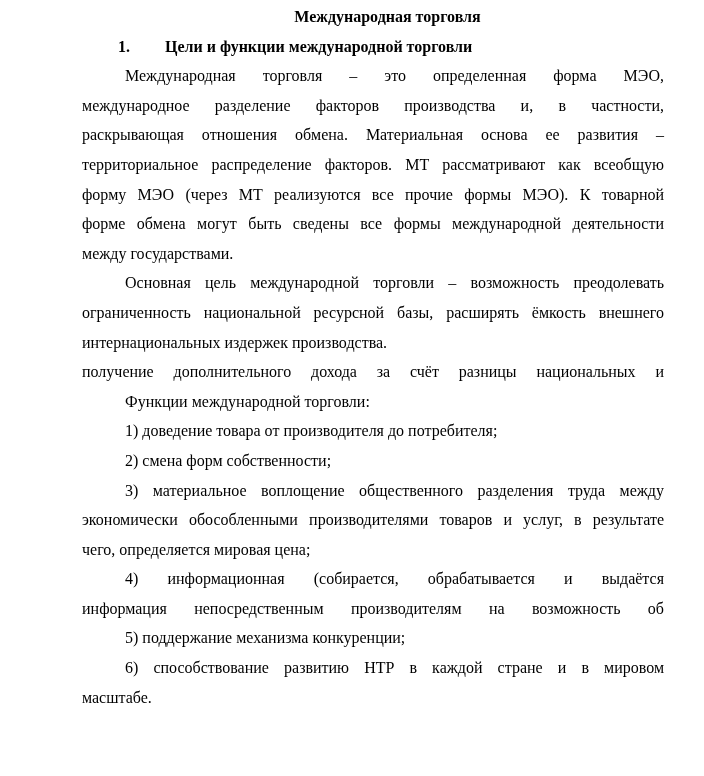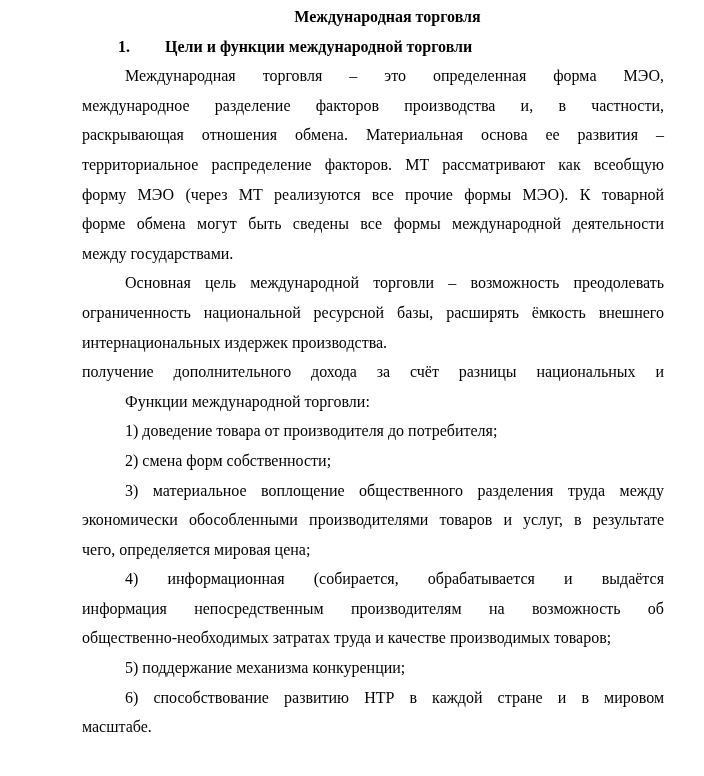--- a/index.html
+++ b/index.html
@@ -70,21 +70,20 @@
         <div class="line last indent">2) смена форм собственности;</div>
       </div>
       <div class="para">
         <div class="line indent">3) материальное воплощение общественного разделения труда между</div>
         <div class="line">экономически обособленными производителями товаров и услуг, в результате</div>
         <div class="line last">чего, определяется мировая цена;</div>
       </div>
       <div class="para">
         <div class="line indent">4) информационная (собирается, обрабатывается и выдаётся</div>
         <div class="line">информация непосредственным производителям на возможность об</div>
-        <div class="line last">общественно-необходимых затратах труда и качестве производимых товаров;</div>
       </div>
       <div class="para">
         <div class="line last indent">5) поддержание механизма конкуренции;</div>
       </div>
       <div class="para">
         <div class="line indent">6) способствование развитию НТР в каждой стране и в мировом</div>
         <div class="line last">масштабе.</div>
       </div>
     </div>
 </div>

